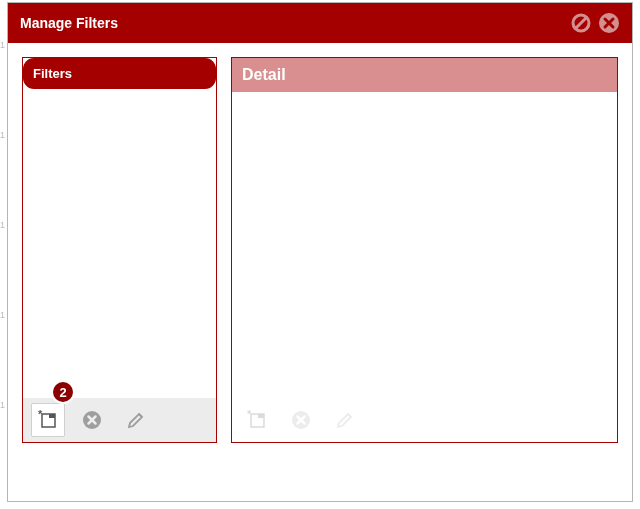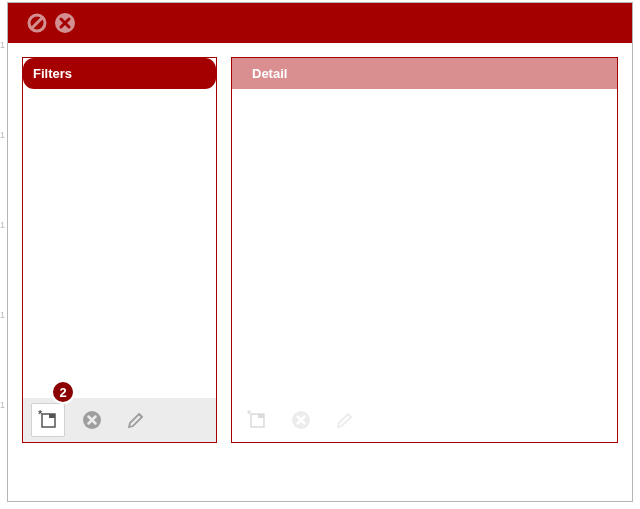--- a/index.html
+++ b/index.html
@@ -57,22 +57,22 @@
     color: #fff;
     font-weight: bold;
     padding: 8px 10px;
     font-size: 13px;
     border-radius: 11px;
   }
   .panel-detail .panel-header {
     background: #d98f8f;
     color: #fff;
     font-weight: bold;
-    padding: 8px 20px;
-    font-size: 13px;
+    padding: 8px 10px;
+    font-size: 16px;
   }
   .panel-body {
     flex: 1;
     background: #fff;
   }
   .panel-toolbar {
     height: 44px;
     display: flex;
     align-items: center;
     gap: 10px;
@@ -128,20 +128,21 @@
   }
 </style>
 </head>
 <body>
 
 <div class="bg-ticks">1<br>1<br>1<br>1<br>1</div>
 
 <div class="dialog">
 
   <div class="titlebar">
+    <span class="title-text">Manage Filters</span>
     <span class="tb-icon">
       <svg width="20" height="20" viewBox="0 0 20 20">
         <circle cx="10" cy="10" r="8" fill="none" stroke="#e3bfbf" stroke-width="3"></circle>
         <line x1="5" y1="15" x2="15" y2="5" stroke="#e3bfbf" stroke-width="3"></line>
       </svg>
     </span>
     <span class="tb-icon">
       <svg width="22" height="22" viewBox="0 0 22 22">
         <circle cx="11" cy="11" r="10" fill="#e3bfbf"></circle>
         <line x1="7" y1="7" x2="15" y2="15" stroke="#a40000" stroke-width="3" stroke-linecap="round"></line>

